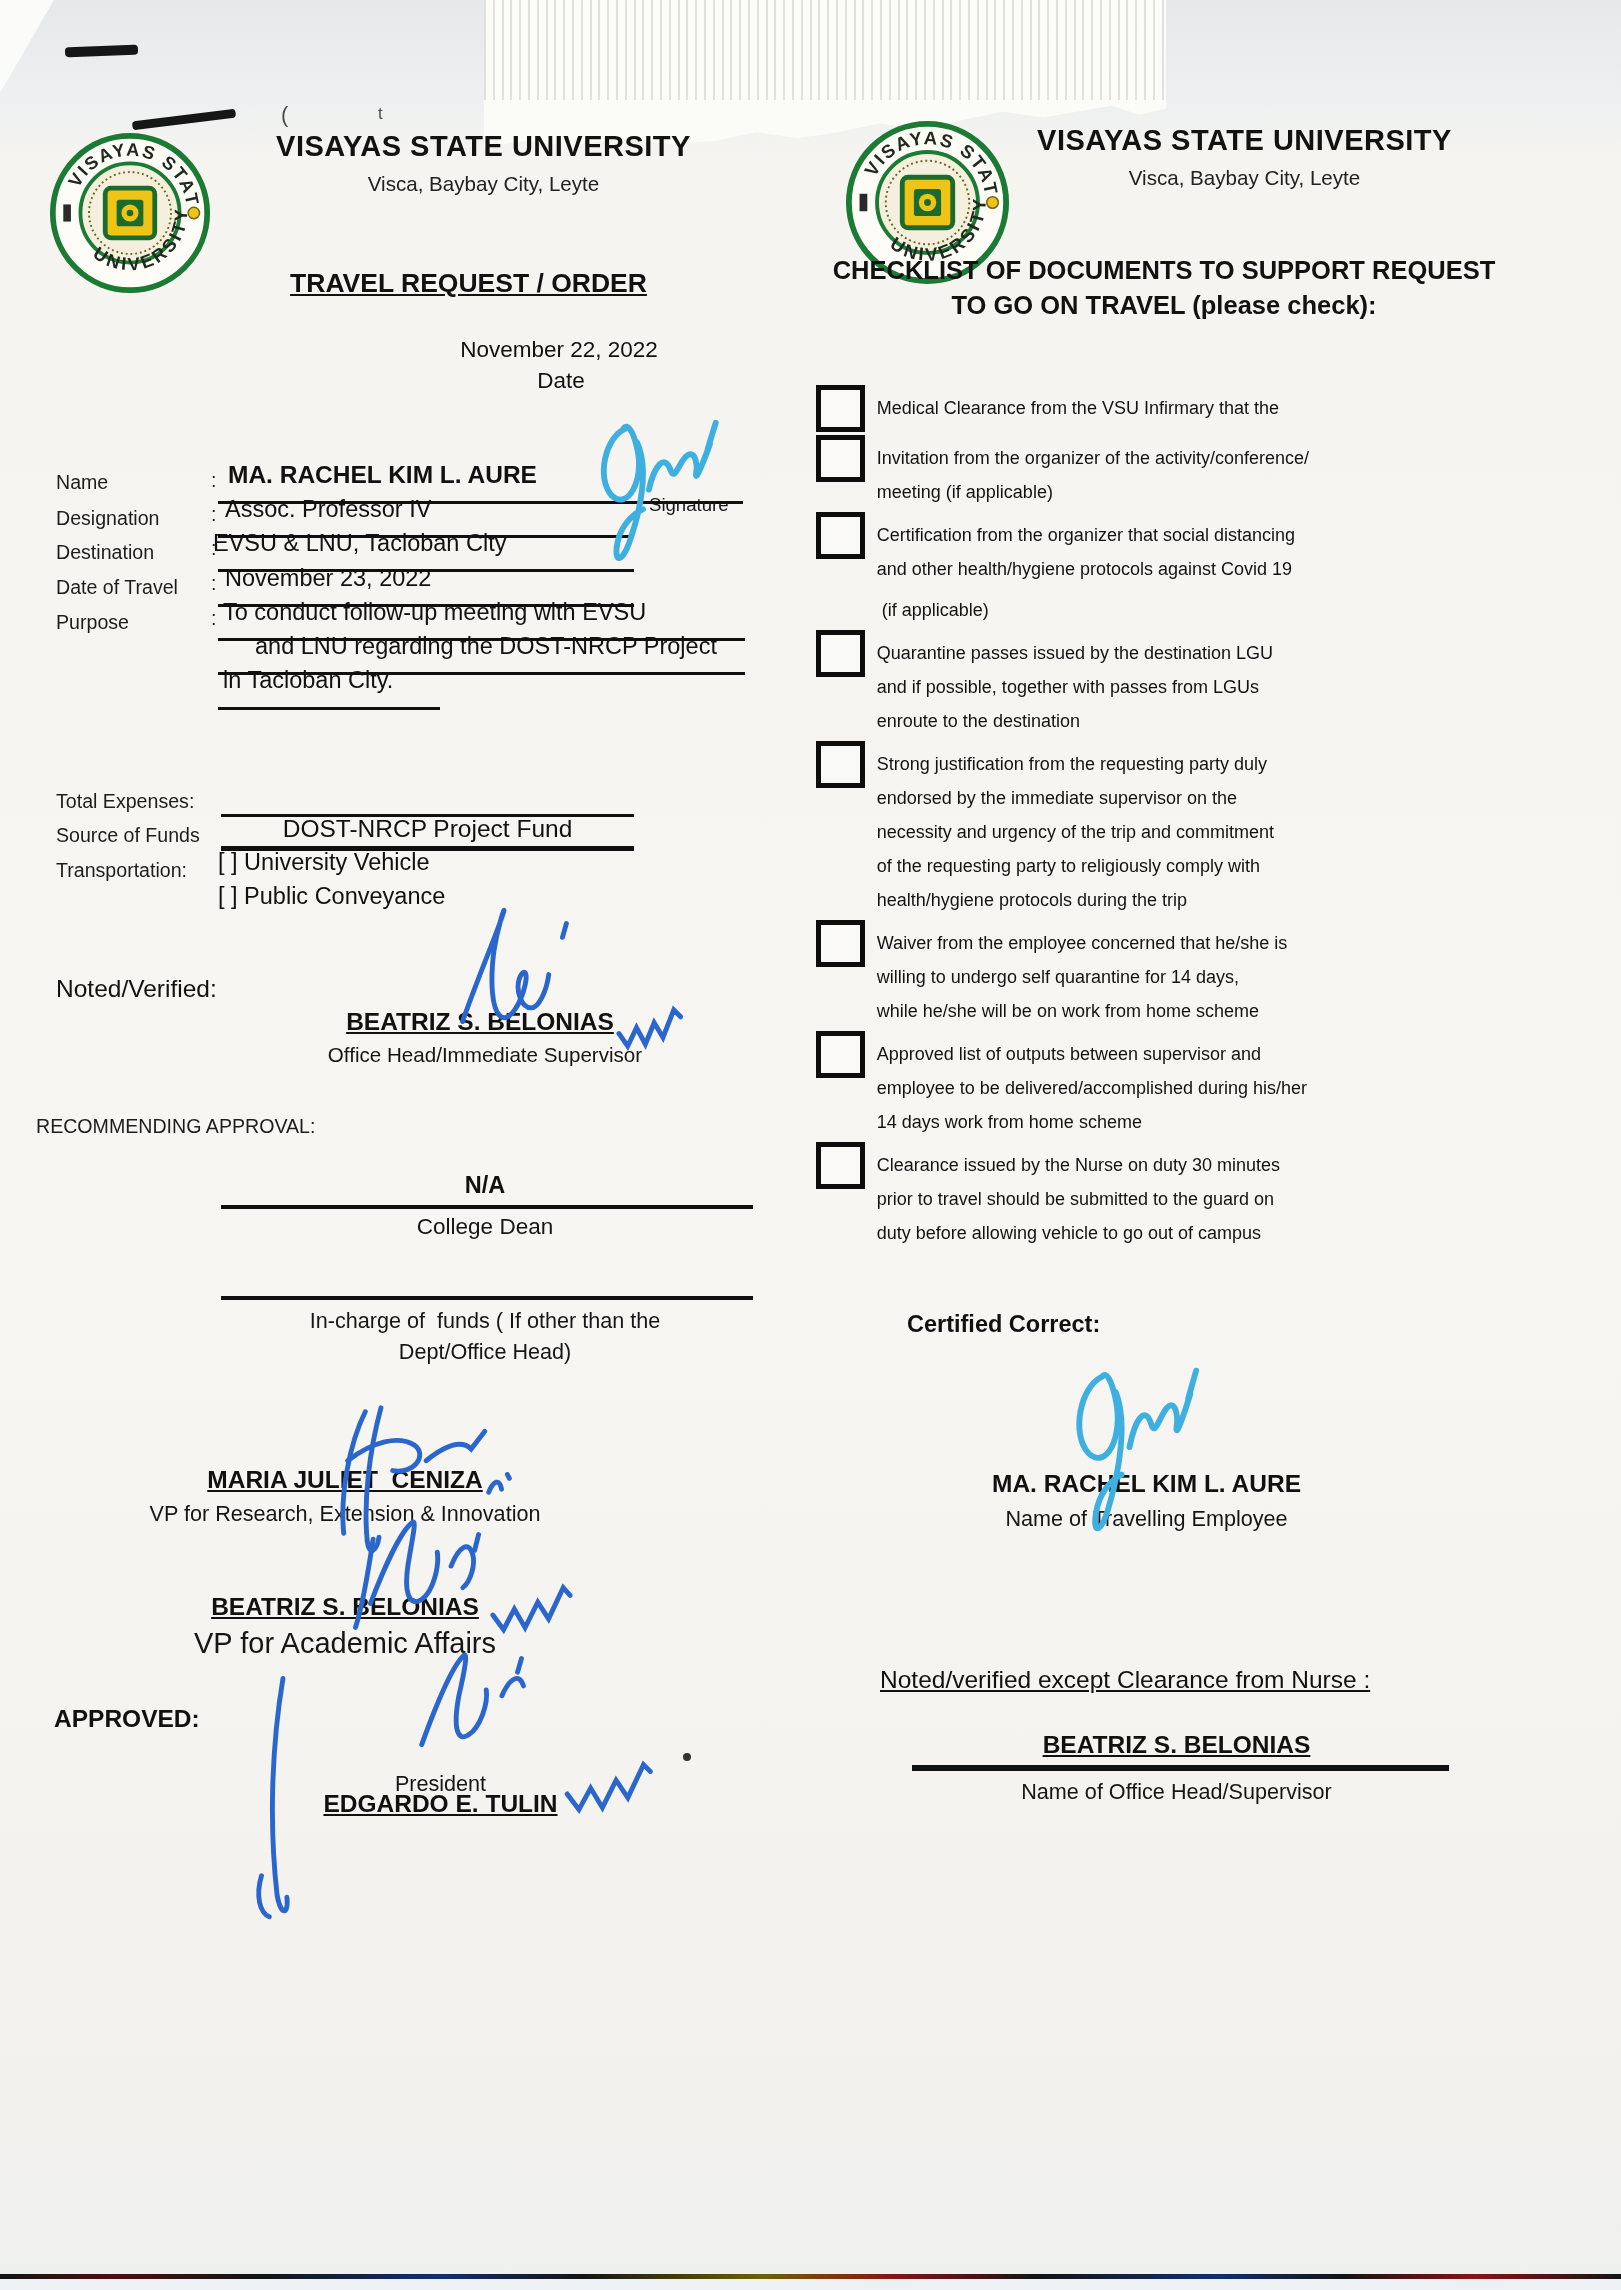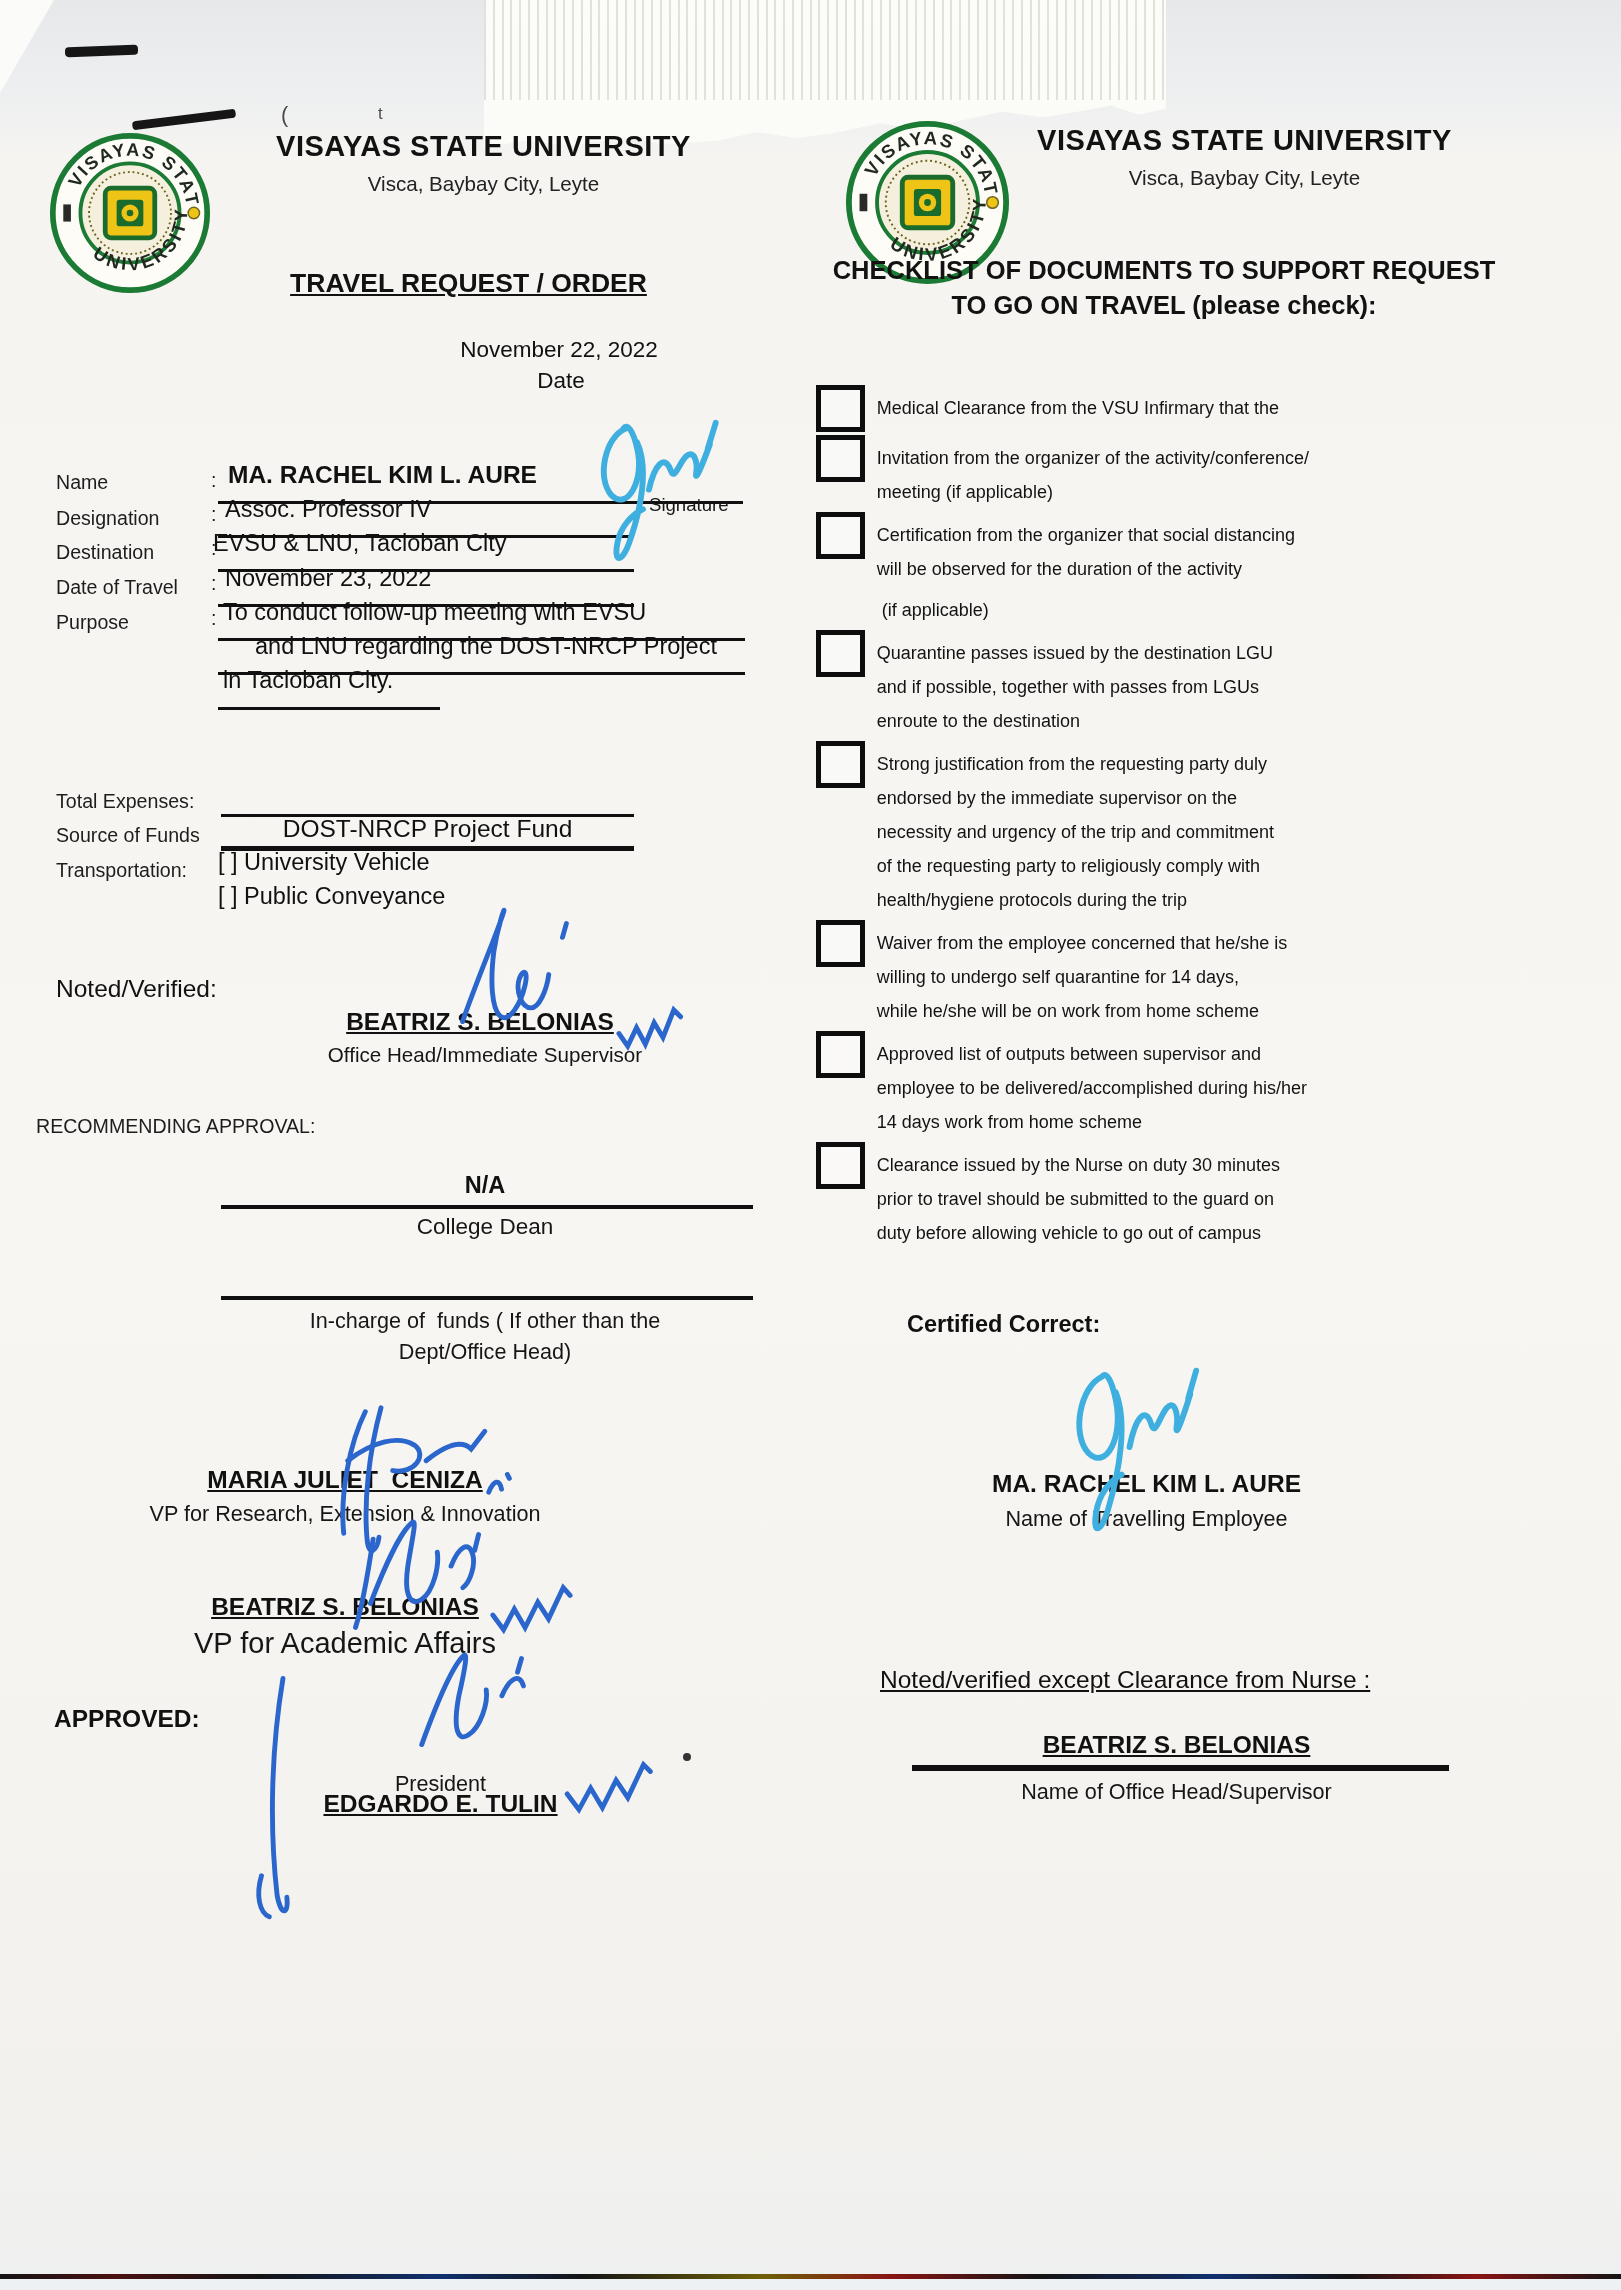--- a/index.html
+++ b/index.html
@@ -178,21 +178,21 @@
         <span class="cl-box"></span>
         <div class="cl-text">
           <div class="cl-line">Invitation from the organizer of the activity/conference/</div>
           <div class="cl-line">meeting (if applicable)</div>
         </div>
       </div>
       <div class="cl-item">
         <span class="cl-box"></span>
         <div class="cl-text">
           <div class="cl-line">Certification from the organizer that social distancing</div>
-          <div class="cl-line">will be observed for the duration of the activity</div>
+          <div class="cl-line">and other health/hygiene protocols against Covid 19</div>
           <div class="cl-line"> (if applicable)</div>
         </div>
       </div>
       <div class="cl-item">
         <span class="cl-box"></span>
         <div class="cl-text">
           <div class="cl-line">Quarantine passes issued by the destination LGU</div>
           <div class="cl-line">and if possible, together with passes from LGUs</div>
           <div class="cl-line">enroute to the destination</div>
         </div>

